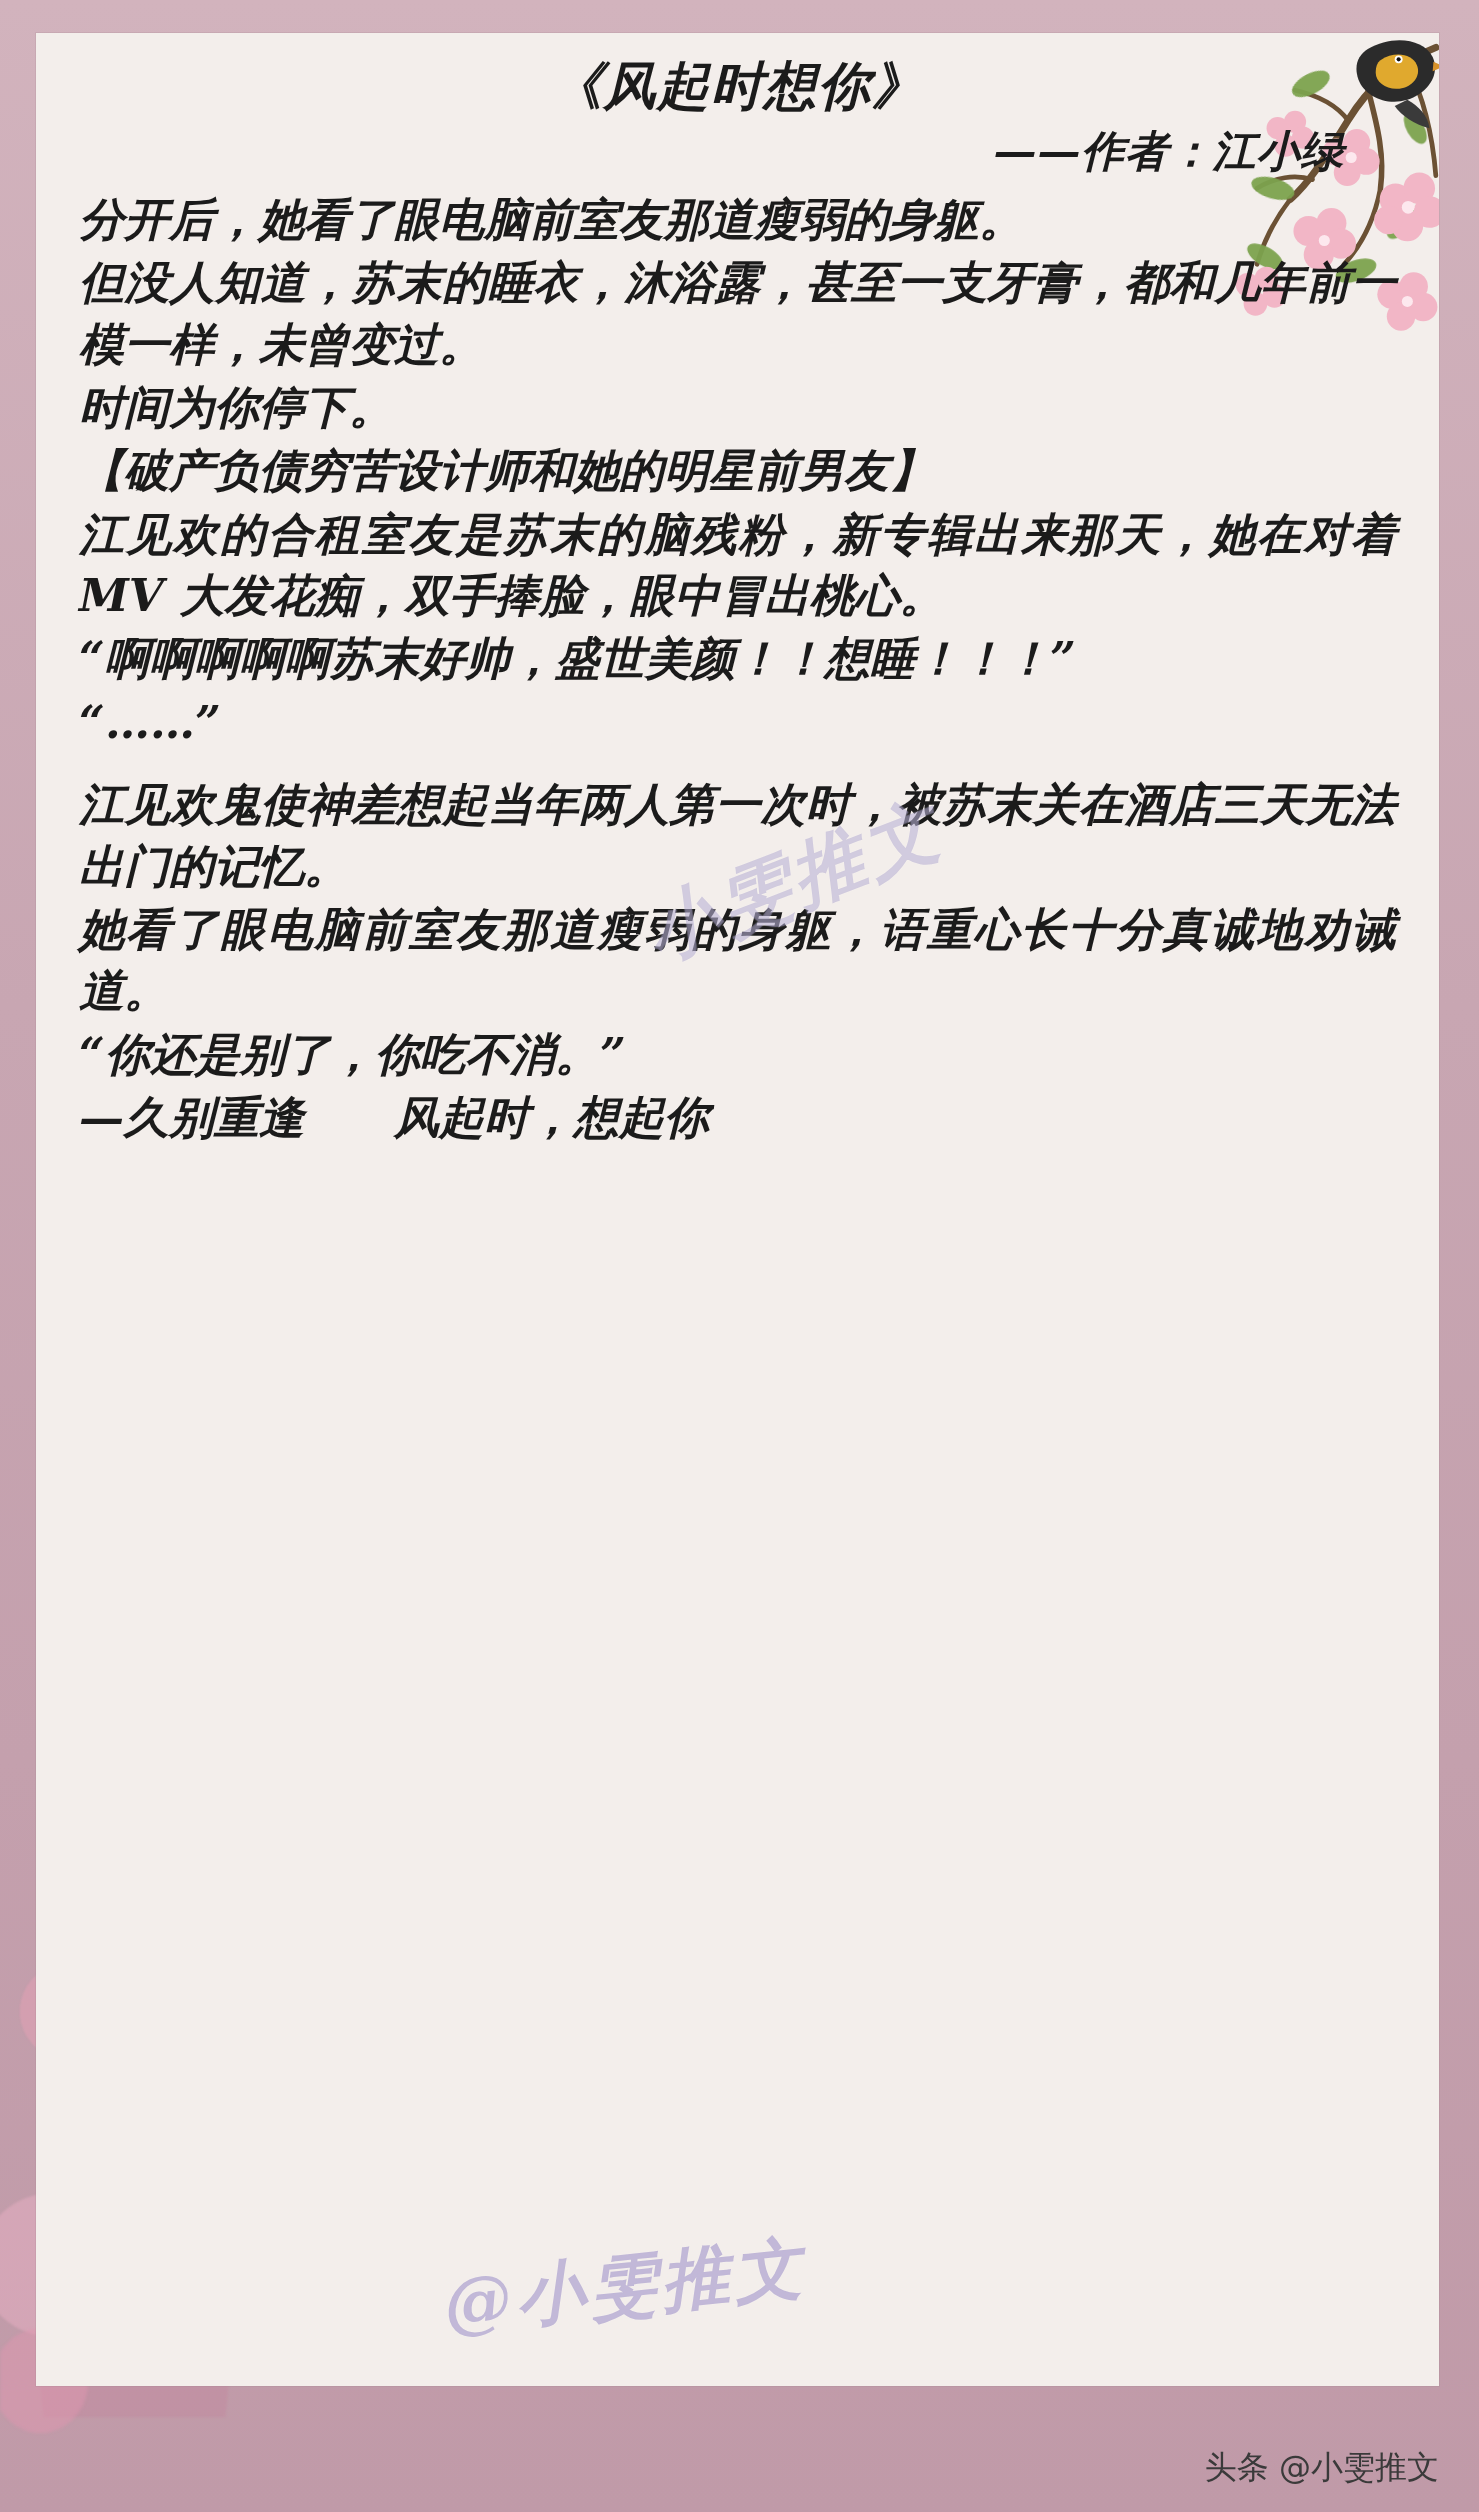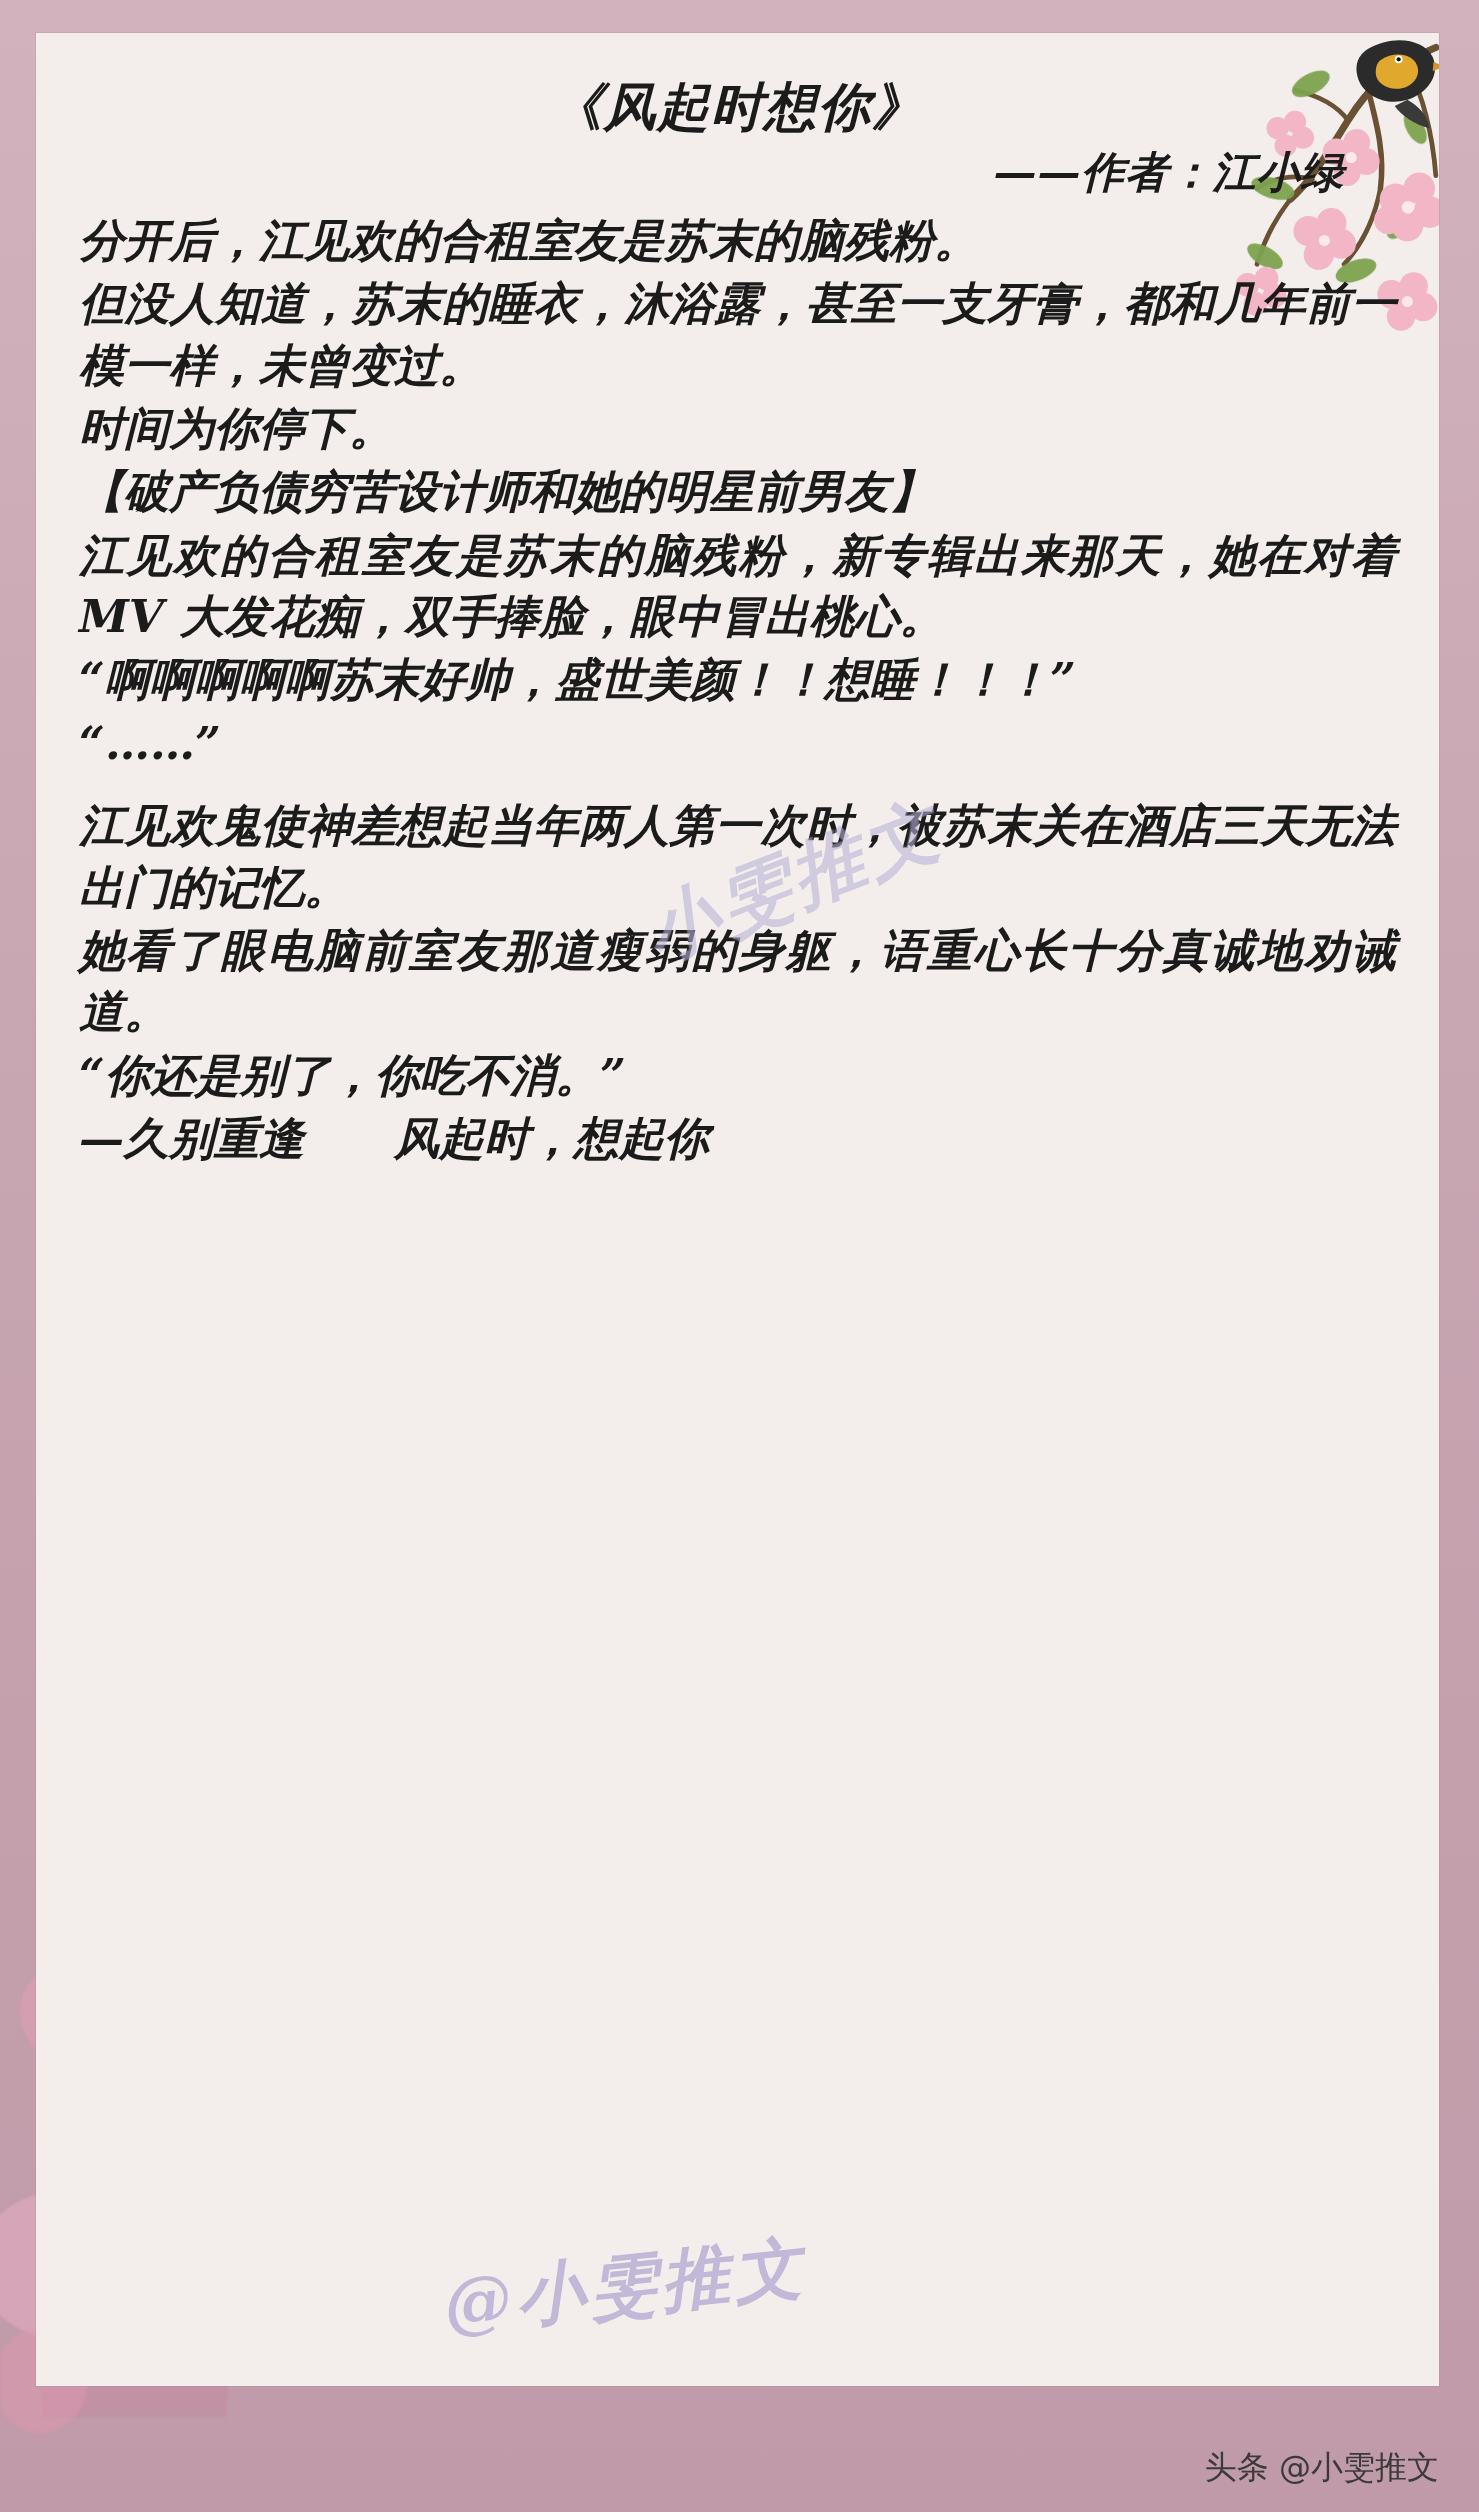--- a/index.html
+++ b/index.html
@@ -71,21 +71,21 @@
     height: 491px;
     pointer-events: none;
   }
 
   
   #content {
     position: absolute;
     left: 0;
     top: 0;
     width: 100%;
-    padding: 41px 43px 0 43px;
+    padding: 20px 43px 0 43px;
     box-sizing: border-box;
     color: #1b1b1b;
   }
   .title {
     text-align: center;
     font-size: 52px;
     font-weight: 700;
     font-style: italic;
     letter-spacing: 1.6px;
     line-height: 1.25;
@@ -243,21 +243,21 @@
         <circle cx="509" cy="33" r="2.6" fill="#111"></circle>
         <path d="M553 36 L566 42 L552 48 Z" fill="#d8922a"></path>
       </g>
     </svg>
 
     <div id="content">
       <h1 class="title">《风起时想你》</h1>
       <div class="author">——作者：江小绿</div>
 
       <div class="body-text">
-        <p>分开后，江见欢的合租室友是苏末的脑残粉。</p>
+        <p>分开后，她看了眼电脑前室友那道瘦弱的身躯。</p>
         <p>但没人知道，苏末的睡衣，沐浴露，甚至一支牙膏，都和几年前一模一样，未曾变过。</p>
         <p>时间为你停下。</p>
         <p>【破产负债穷苦设计师和她的明星前男友】</p>
         <p>江见欢的合租室友是苏末的脑残粉，新专辑出来那天，她在对着 MV 大发花痴，双手捧脸，眼中冒出桃心。</p>
         <p>“啊啊啊啊啊苏末好帅，盛世美颜！！想睡！！！”</p>
         <p>“……”</p>
         <p class="gap-before">江见欢鬼使神差想起当年两人第一次时，被苏末关在酒店三天无法出门的记忆。</p>
         <p>她看了眼电脑前室友那道瘦弱的身躯，语重心长十分真诚地劝诫道。</p>
         <p>“你还是别了，你吃不消。”</p>
         <p>—久别重逢　　风起时，想起你</p>

